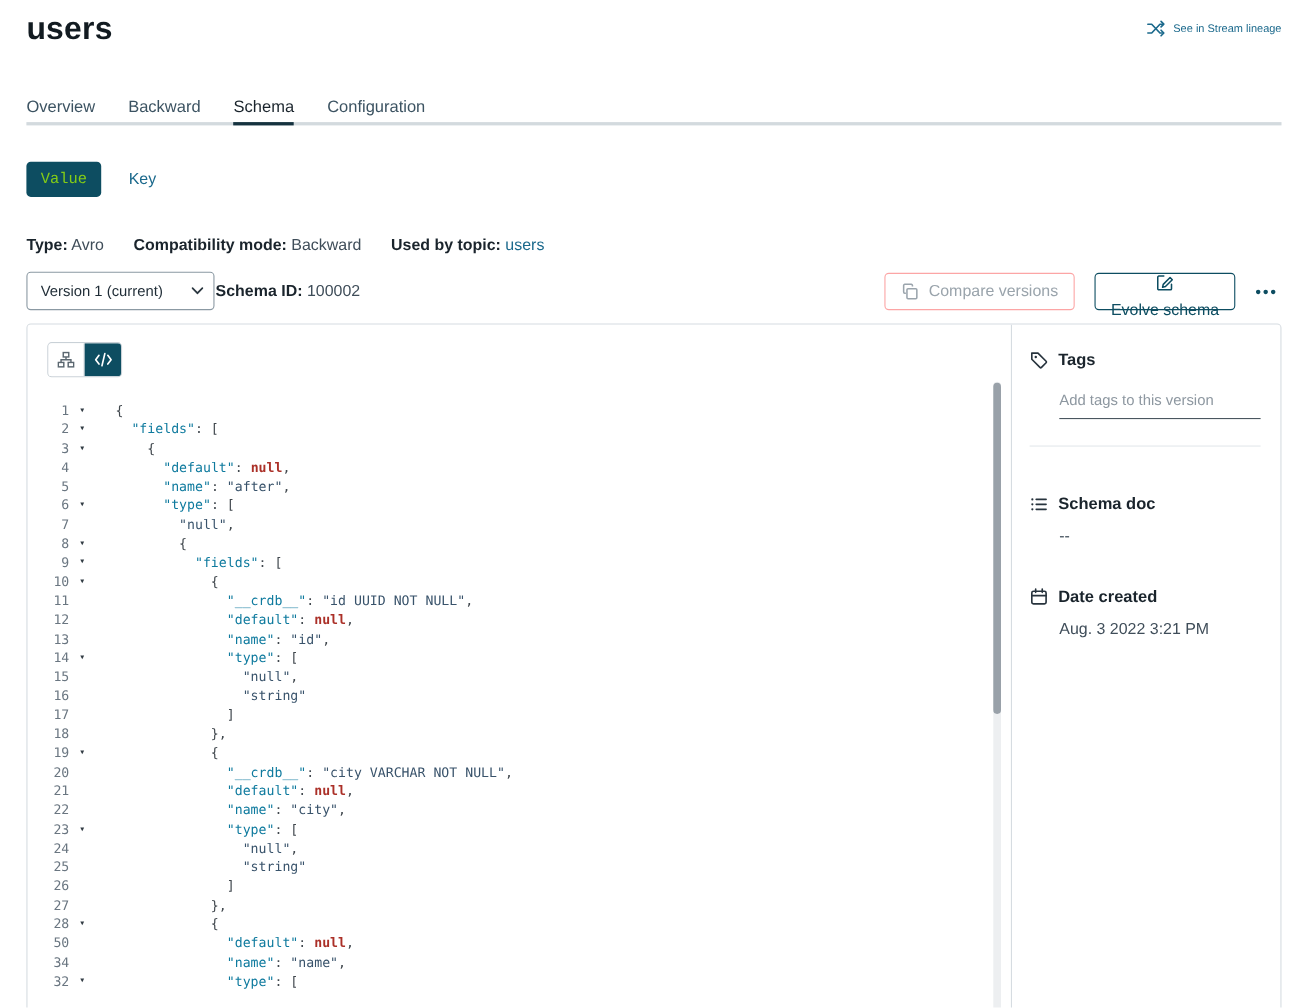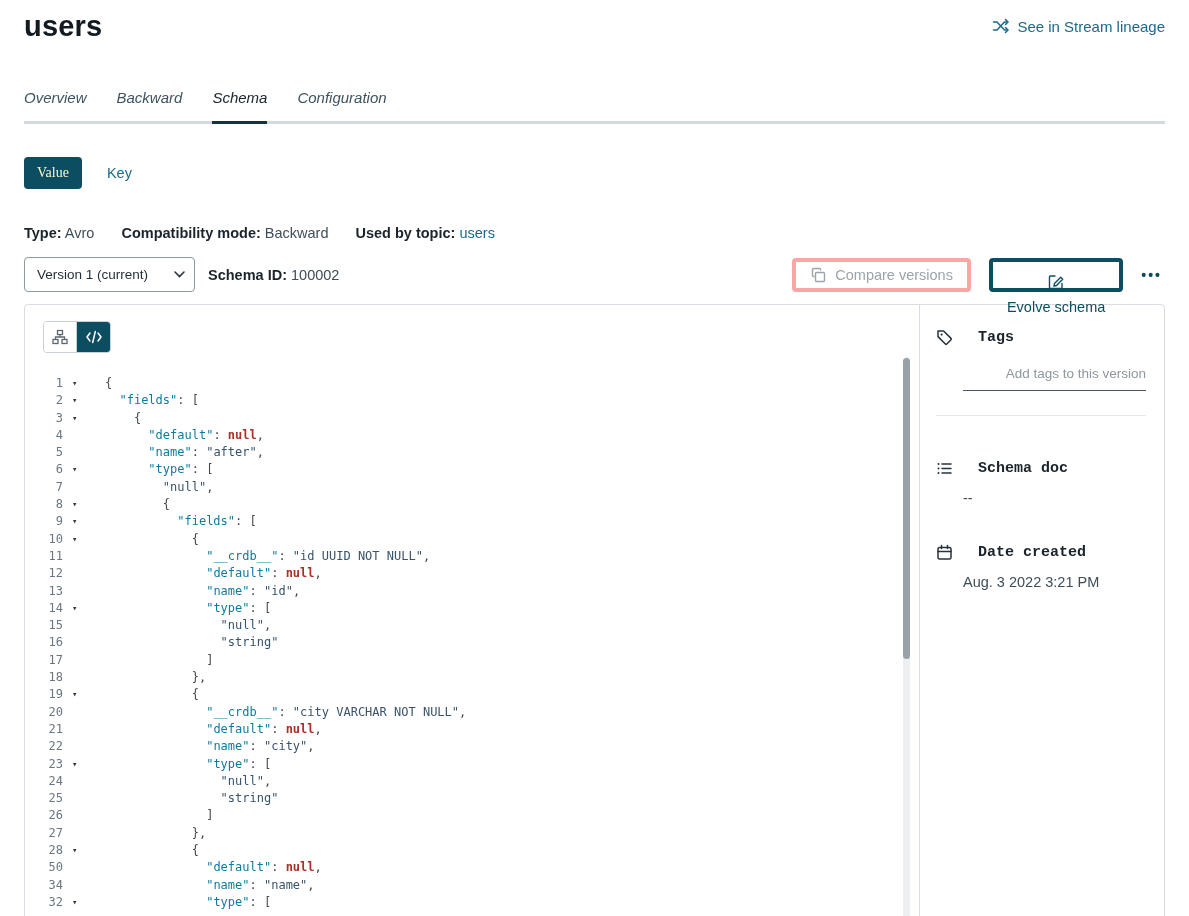--- a/index.html
+++ b/index.html
@@ -12,53 +12,53 @@
     --disabled-text:#9aa4ac;
   }
   *{box-sizing:border-box;margin:0;padding:0;}
   html,body{width:1189px;height:916px;overflow:hidden;background:#fff;
     font-family:"Liberation Sans",sans-serif;color:#3f4d59;}
   .page{padding:0 24px;}
 
   
   .topbar{display:flex;justify-content:space-between;align-items:flex-start;padding-top:10px;}
   h1{font-size:29px;font-weight:bold;color:#121b21;letter-spacing:.2px;}
-  .lineage{display:flex;align-items:center;gap:7px;color:var(--link);font-size:15px;
+  .lineage{display:flex;align-items:center;gap:7px;color:var(--link);font-size:10px;
     margin-top:7px;cursor:pointer;text-decoration:none;justify-content:center;}
 
   
   .tabs{display:flex;gap:30px;margin-top:46px;border-bottom:3px solid #d3dade;}
-  .tab{font-size:15px;color:#3c5362;padding-bottom:15px;position:relative;cursor:pointer;font-style:italic;}
+  .tab{font-size:15px;color:#3c5362;padding-bottom:5px;position:relative;cursor:pointer;}
   .tab.active{color:#1a242c;}
   .tab.active::after{content:"";position:absolute;left:0;right:0;bottom:-3px;height:3px;
     background:var(--tab-active-underline);}
 
   
   .toggle-row{margin-top:33px;display:flex;align-items:center;}
-  .btn-dark{background:var(--primary-dark);color:#fef9c3;border:none;border-radius:4px;
-    font-size:14px;padding:8px 13px;font-family:Liberation Serif, serif;cursor:pointer;}
+  .btn-dark{background:var(--primary-dark);color:#84cc16;border:none;border-radius:4px;
+    font-size:14px;padding:8px 13px;font-family:Liberation Mono, monospace;cursor:pointer;}
   .key-link{color:var(--link);font-size:14.5px;margin-left:25px;cursor:pointer;text-decoration:none;}
 
   
   .meta-row{margin-top:36px;font-size:14.5px;display:flex;gap:27px;}
   .meta-row b{color:#1a242c;}
   .meta-link{color:var(--link);cursor:pointer;text-decoration:none;}
 
   
   .version-row{margin-top:16px;display:flex;align-items:center;}
   .select-wrap{position:relative;width:171px;}
   select{width:100%;height:35px;appearance:none;-webkit-appearance:none;
     border:1px solid #8b99a3;border-radius:4px;padding:0 28px 0 12px;font-size:13.5px;
     color:#1f2c36;background:#fff;font-family:inherit;cursor:pointer;}
   .select-wrap .chev{position:absolute;right:10px;top:14px;pointer-events:none;}
-  .schema-id{margin-left:13px;font-size:14.5px;}
+  .schema-id{margin-left:1px;font-size:14.5px;}
   .schema-id b{color:#1a242c;}
   .spacer{flex:1;}
-  .btn-outline{display:flex;align-items:center;gap:9px;height:34px;padding:12px 14px;background:#fff;
-    border:4px solid #fca5a5;border-radius:4px;font-size:14.5px;font-family:inherit;}
+  .btn-outline{display:flex;align-items:center;gap:9px;height:34px;padding:0 14px;background:#fff;
+    border:1px solid #fca5a5;border-radius:4px;font-size:14.5px;font-family:inherit;}
   .btn-outline.disabled{color:var(--disabled-text);cursor:default;}
   .btn-outline.teal{color:var(--primary-dark);border-color:var(--primary-dark);margin-left:18px;cursor:pointer;flex-direction:column;}
   .more{margin-left:15px;color:var(--primary-dark);font-size:14px;letter-spacing:2px;
     font-weight:bold;cursor:pointer;padding:2px 3px;}
 
   
   .card{margin-top:12px;border:1px solid #d6dce1;border-radius:4px;display:flex;height:680px;overflow:hidden;}
   .code-panel{width:894px;position:relative;padding-top:16px;}
   .viewgroup{display:inline-flex;border:1px solid #c9d1d7;border-radius:4px;overflow:hidden;margin-left:18px;}
   .viewgroup button{width:33px;height:30px;border:none;background:#fff;display:flex;
@@ -74,25 +74,25 @@
   .tk-key{color:var(--token-key);}
   .tk-str{color:var(--token-string);}
   .tk-null{color:var(--token-null);font-weight:bold;}
   .tk-punct{color:#41484e;}
 
   .scroll-track{position:absolute;top:52px;bottom:0;right:9px;width:7px;background:#edeff1;border-radius:4px;}
   .scroll-thumb{position:absolute;top:1px;left:0;width:7px;height:301px;background:#99a1a9;border-radius:4px;cursor:grab;}
 
   
   .side{flex:1;border-left:1px solid #d6dce1;padding:24px 18px 0 16px;}
-  .side-header{display:flex;gap:25px;font-family:Liberation Mono, monospace;}
+  .side-header{display:flex;gap:9px;}
   .side-header .t{font-size:15px;font-weight:bold;color:#1a242c;}
   .tag-input{display:block;margin:20px 0 0 27px;width:calc(100% - 27px);border:none;
     border-bottom:1px solid #4a565f;font-size:13.5px;padding:0 0 9px;color:#0f172a;outline:none;
-    font-family:inherit;background:transparent;text-align:right;}
+    font-family:inherit;background:transparent;}
   .tag-input::placeholder{color:#8d97a0;}
   .side-divider{margin-top:24px;border-top:1px solid #e3e8eb;}
   .section-doc{margin-top:44px;}
   .section-date{margin-top:38px;}
   .side-value{margin:13px 0 0 27px;font-size:14.5px;color:#3f4d59;}
   svg{display:block;}
 </style>
 </head>
 <body>
 

